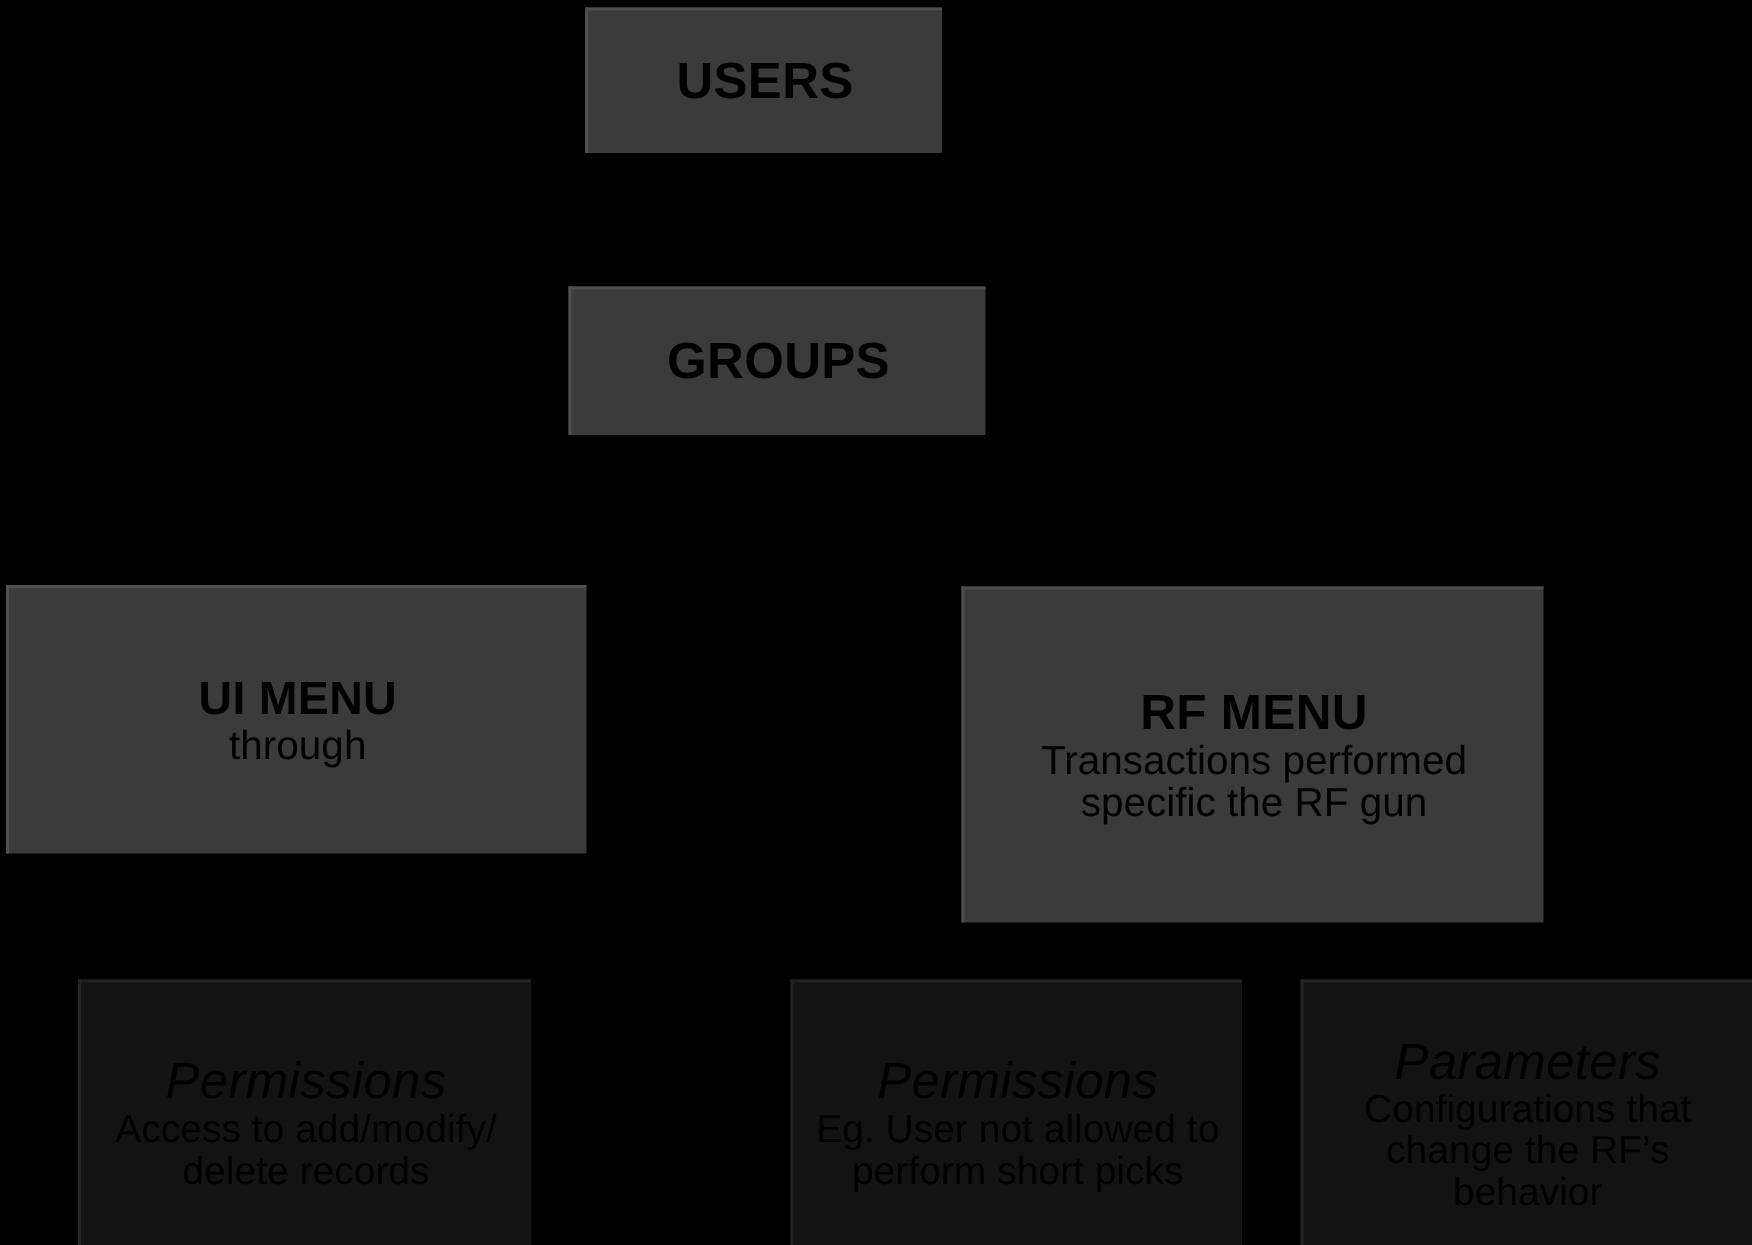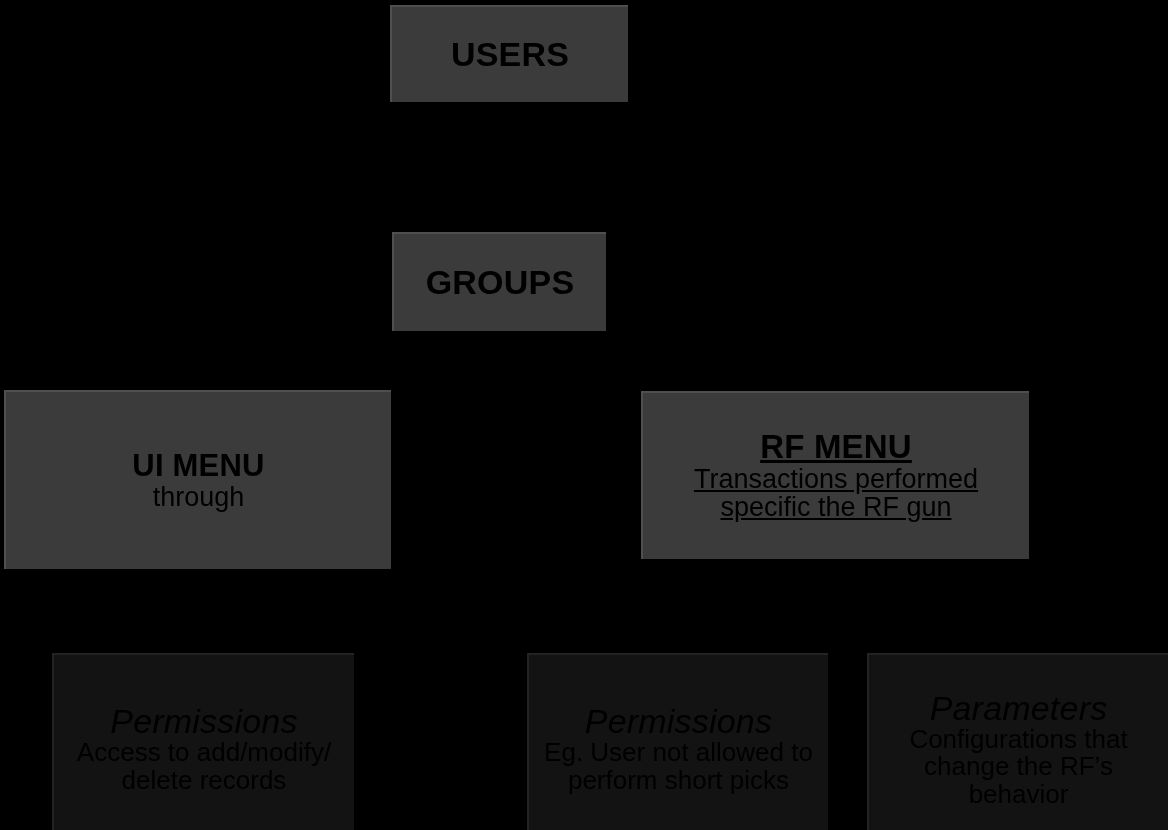--- a/index.html
+++ b/index.html
@@ -57,23 +57,23 @@
     font-weight: normal;
     font-size: 27px;
     padding: 0 4px;
   }
   .node-desc--tight {
     font-size: 26px;
   }
 
   
   #node-users   { left: 390px; top: 5px;   width: 238px; height: 97px;  }
-  #node-groups  { left: 392px; top: 191px; width: 214px; height: 99px; margin-top: 41px;  }
+  #node-groups  { left: 379px; top: 191px; width: 278px; height: 99px;  }
   #node-ui-menu { left: 4px;   top: 390px; width: 387px; height: 179px; }
-  #node-rf-menu { left: 641px; top: 391px; width: 388px; height: 168px; text-decoration: underline; }
+  #node-rf-menu { left: 641px; top: 391px; width: 388px; height: 224px; }
   #node-ui-permissions { left: 52px;  top: 653px; width: 302px; height: 190px; }
   #node-rf-permissions { left: 527px; top: 653px; width: 301px; height: 190px; }
   #node-rf-parameters  { left: 867px; top: 653px; width: 301px; height: 190px; }
 
   #node-ui-menu .node-title { font-size: 31px; }
   #node-rf-menu .node-title { font-size: 33px; }
   #node-users .node-title   { font-size: 34px; }
   #node-groups .node-title  { font-size: 34px; }
 </style>
 </head>

